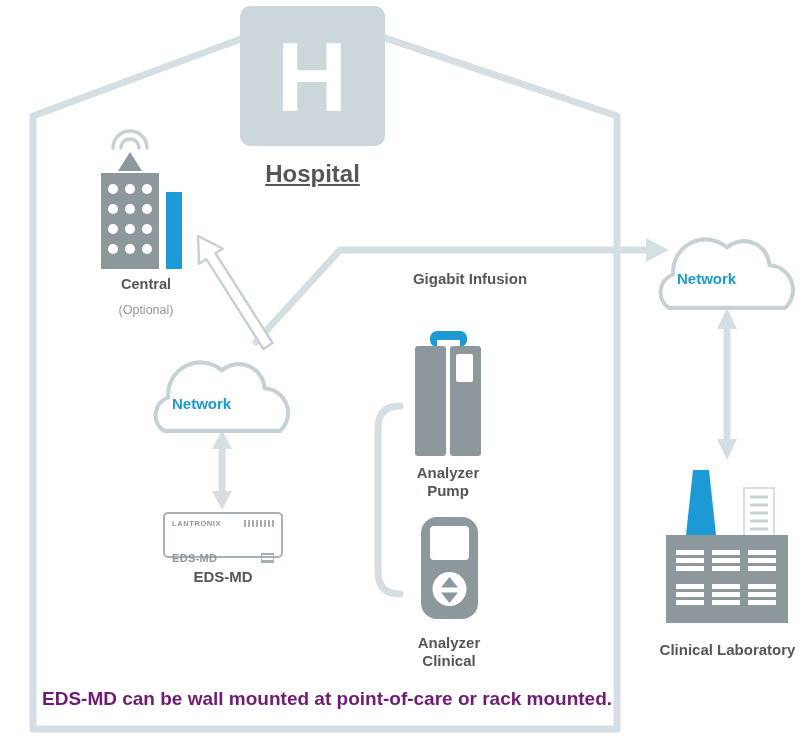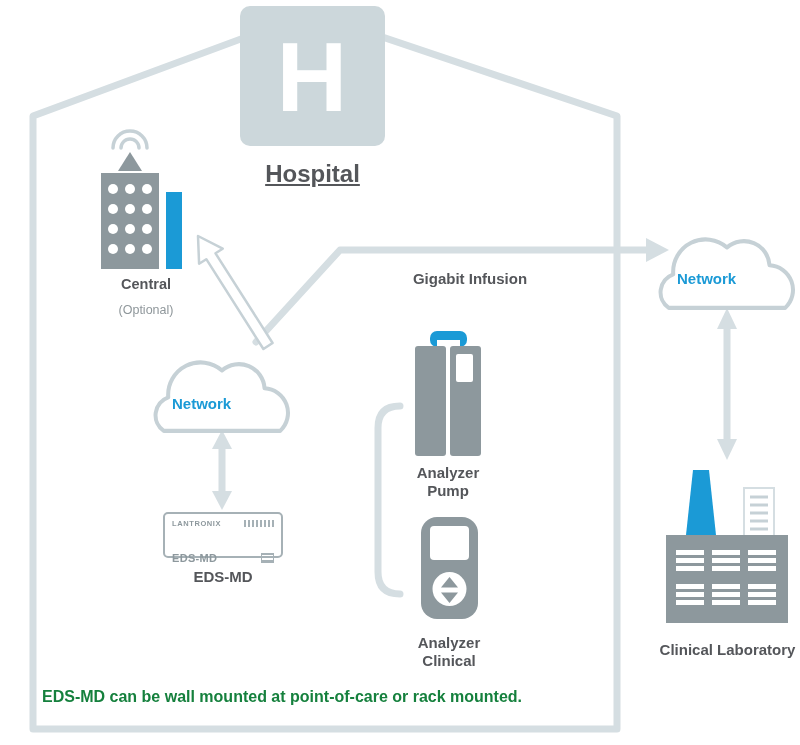--- a/index.html
+++ b/index.html
@@ -2,21 +2,21 @@
 <html><head>
 <meta charset="utf-8">
 <style>
   * { margin:0; padding:0; box-sizing:border-box; }
   html,body { background:#ffffff; font-family:"Liberation Sans", sans-serif; }
   .canvas { position:relative; width:800px; height:745px; background:#ffffff; overflow:hidden; }
   .abs { position:absolute; }
   .lbl { color:#54565a; font-weight:bold; text-align:center; line-height:1.18; }
   .note { color:#8f979b; font-weight:normal; font-size:12.5px; margin-top:10px; }
   .blue-lbl { color:#1b9ad6; font-weight:bold; text-align:left; }
-  .footnote { color:#15803d; font-weight:bold; font-size:16px; white-space:nowrap; }
+  .footnote { color:#701a75; font-weight:bold; font-size:19px; white-space:nowrap; }
   .device { position:absolute; left:163px; top:512px; width:120px; height:46px;
             border:2px solid #a6b1b6; border-radius:5px; background:#ffffff;
             padding:5px 7px; display:flex; flex-direction:column; justify-content:space-between;gap:24px; }
   .device .row { display:flex; justify-content:space-between; align-items:center; }
   .brand { font-size:7.5px; font-weight:bold; letter-spacing:.6px; color:#8d989d; }
   .model { font-size:11px; font-weight:bold; letter-spacing:.3px; color:#8d989d; }
   .pins  { width:30px; height:7px;
            background:repeating-linear-gradient(90deg,#a6b1b6 0 2px,transparent 2px 4px); }
   .chip  { width:13px; height:10px; border:1.5px solid #a6b1b6;
            background:repeating-linear-gradient(0deg,#a6b1b6 0 1.5px,transparent 1.5px 3.5px); }

